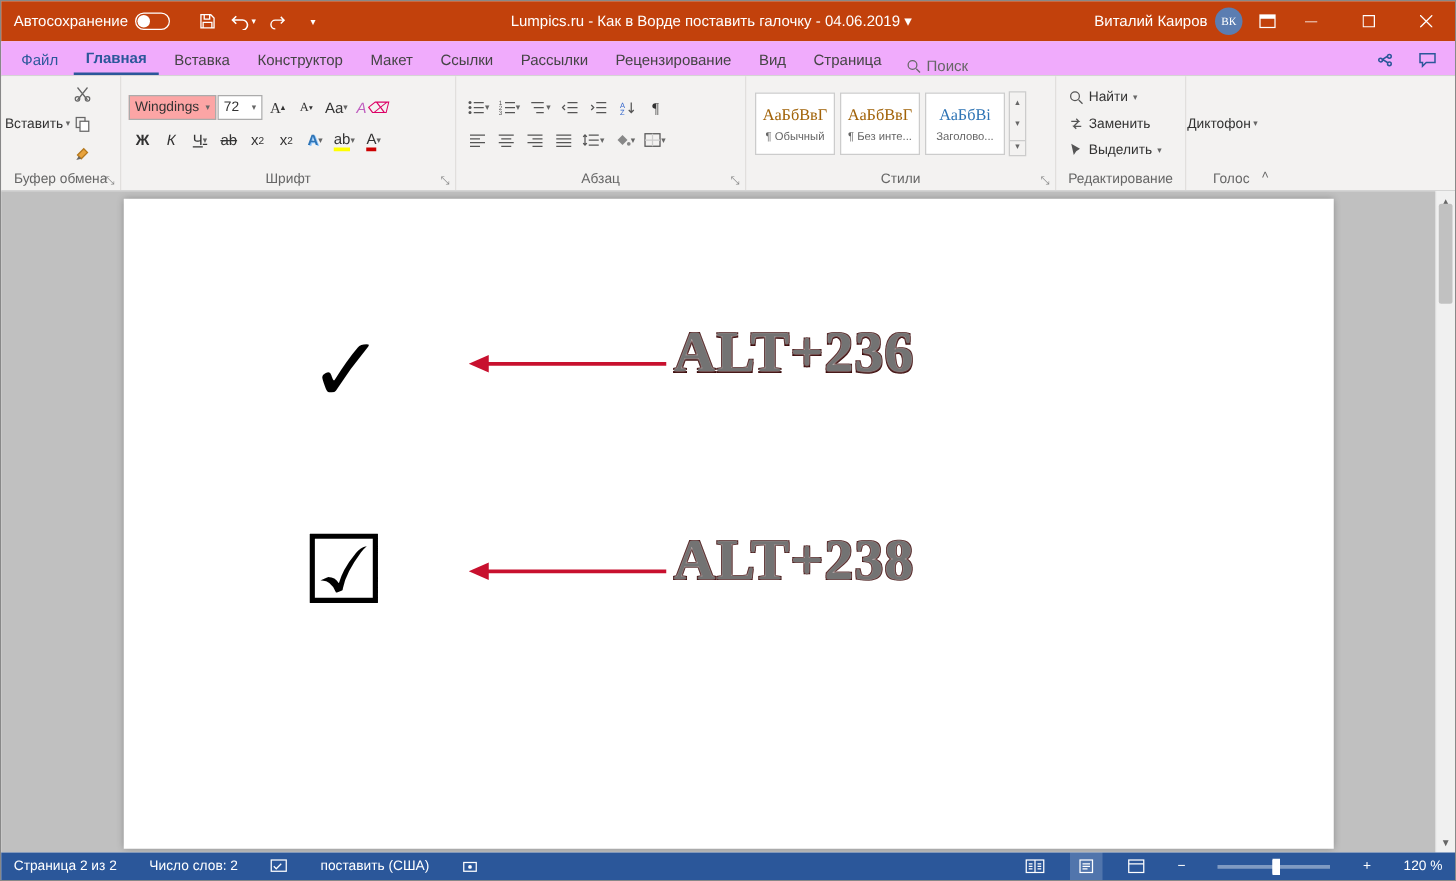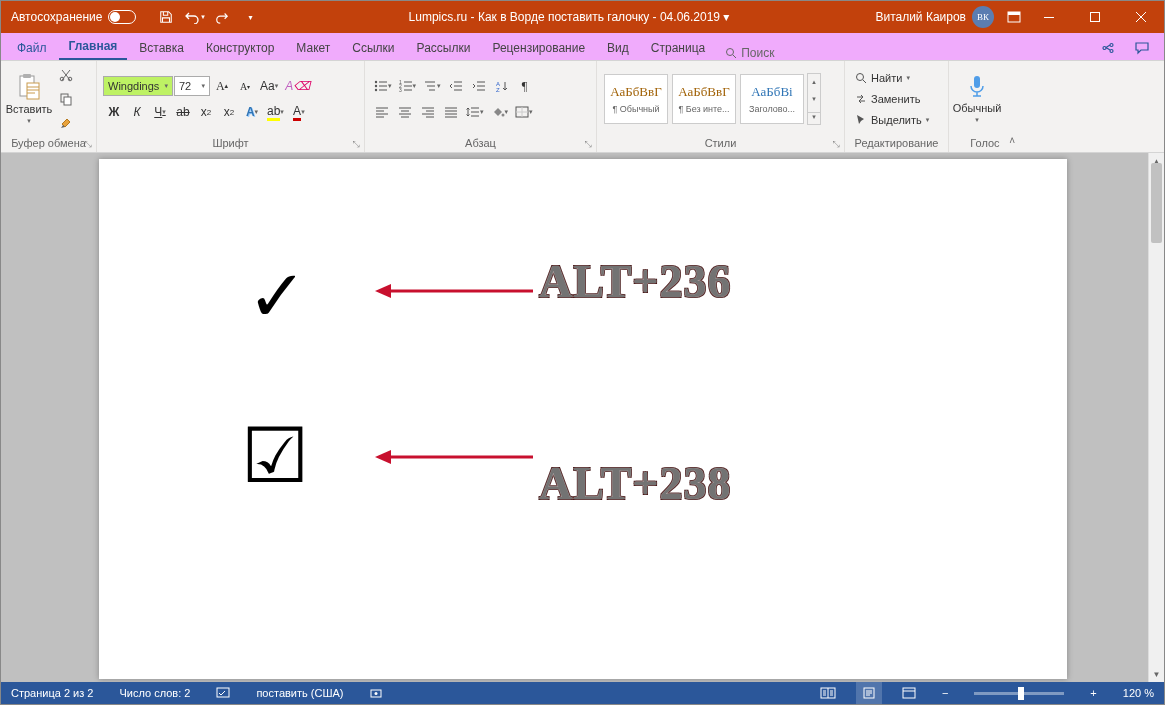--- a/index.html
+++ b/index.html
@@ -30,22 +30,22 @@
 
 
 .ribbon { height: 92px; background: #f3f2f1; border-bottom: 1px solid #d4d4d4; display: flex; font-size: 11px; color: #333; }
 .group { border-right: 1px solid #e1dfdd; display: flex; flex-direction: column; padding: 2px 4px 0; position: relative; }
 .group-body { flex: 1; display: flex; align-items: center; gap: 2px; }
 .group-label { text-align: center; font-size: 11px; color: #666; padding: 2px 0 3px; position: relative; }
 .launcher { position: absolute; right: 2px; bottom: 2px; width: 12px; height: 12px; font-size: 9px; color: #888; display:flex;align-items:center;justify-content:center;}
 .rbtn { min-width: 22px; height: 22px; display: flex; align-items: center; justify-content: center; cursor: pointer; border: 1px solid transparent; padding: 0 2px; font-size: 12px; }
 .vstack { display: flex; flex-direction: column; gap: 2px; }
 .hstack { display: flex; align-items: center; gap: 1px; }
-.big-btn { display: flex; flex-direction: column; align-items: center; justify-content: center; width: 48px; height: 66px; cursor: pointer; font-size: 11px; gap: 2px; }
-.font-name { width: 70px; height: 20px; border: 1px solid #ababab; background: #bef264; font-size: 11px; padding: 0 4px; display:flex;align-items:center;justify-content:space-between;}
+.big-btn { display: flex; flex-direction: row; align-items: center; justify-content: center; width: 48px; height: 66px; cursor: pointer; font-size: 11px; gap: 2px; }
+.font-name { width: 70px; height: 20px; border: 1px solid #ababab; background: #fca5a5; font-size: 11px; padding: 0 4px; display:flex;align-items:center;justify-content:space-between;}
 .font-size { width: 36px; height: 20px; border: 1px solid #ababab; background: #fff; font-size: 11px; padding: 0 4px; display:flex;align-items:center;justify-content:space-between;}
 .dd-caret { font-size: 7px; color: #666; }
 .style-item { width: 64px; height: 50px; border: 1px solid #ccc; background: #fff; display: flex; flex-direction: column; align-items: center; justify-content: center; font-size: 9px; cursor: pointer; margin:1px;}
 .style-prev { font-family: "Times New Roman", serif; font-size: 13px; color: #a16207; }
 .style-prev.blue { color: #2e74b5; }
 .style-name { color: #666; font-size: 9px; margin-top: 4px; white-space: nowrap; overflow: hidden; }
 .side-btn { display: flex; align-items: center; gap: 4px; height: 20px; padding: 0 4px; cursor: pointer; font-size: 11px; white-space:nowrap;}
 .collapse-caret { position: absolute; right: 6px; bottom: 6px; font-size: 10px; color: #666; cursor: pointer; }
 
 
@@ -395,21 +395,21 @@
       <div class="group-label">Редактирование</div>
     </div>
 
     <div class="group" style="width:72px;border-right:none;position:relative;">
       <div class="group-body">
         <div class="big-btn">
           <svg width="20" height="26" viewBox="0 0 20 26">
               <rect x="7" y="2" width="6" height="12" rx="3" fill="#4f9de8"></rect>
               <path d="M4 12a6 6 0 0 0 12 0M10 18v4M6 22h8" stroke="#4f9de8" fill="none" stroke-width="1.5"></path>
             </svg>
-          <span>Обычный</span>
+          <span>Диктофон</span>
           <span class="dd-caret">▾</span>
         </div>
       </div>
       <div class="group-label">Голос</div>
       <span class="collapse-caret">˄</span>
     </div>
   </div>
 
   <div class="doc-area">
     <div class="doc-page">
@@ -417,21 +417,21 @@
       <span class="check2">☑</span>
       <svg class="arrow-svg" style="left:276px;top:122px;" width="160" height="20">
           <line x1="158" y1="10" x2="12" y2="10" stroke="#c8102e" stroke-width="3"></line>
           <polygon points="0,10 16,3 16,17" fill="#c8102e"></polygon>
         </svg>
       <span class="annot" style="left:440px;top:96px;">ALT+236</span>
       <svg class="arrow-svg" style="left:276px;top:288px;" width="160" height="20">
           <line x1="158" y1="10" x2="12" y2="10" stroke="#c8102e" stroke-width="3"></line>
           <polygon points="0,10 16,3 16,17" fill="#c8102e"></polygon>
         </svg>
-      <span class="annot" style="left:440px;top:262px;margin-top:36px;">ALT+238</span>
+      <span class="annot" style="left:440px;top:262px;">ALT+238</span>
     </div>
   </div>
   <div class="vscroll">
     <div class="arrow" style="top:0;">▲</div>
     <div class="thumb"></div>
     <div class="arrow" style="bottom:0;">▼</div>
   </div>
 
   <div class="statusbar">
     <div class="sb-btn">Страница 2 из 2</div>

